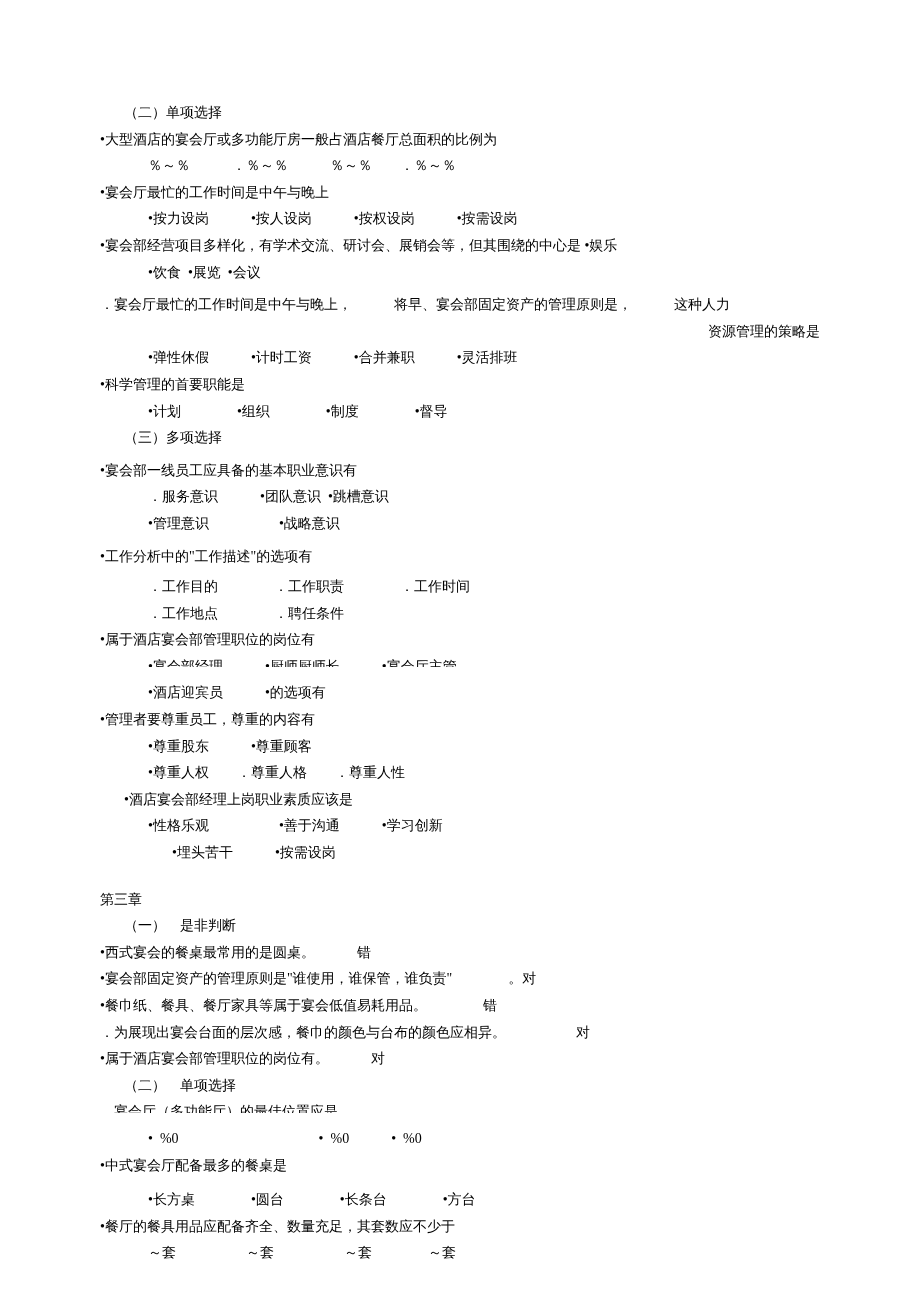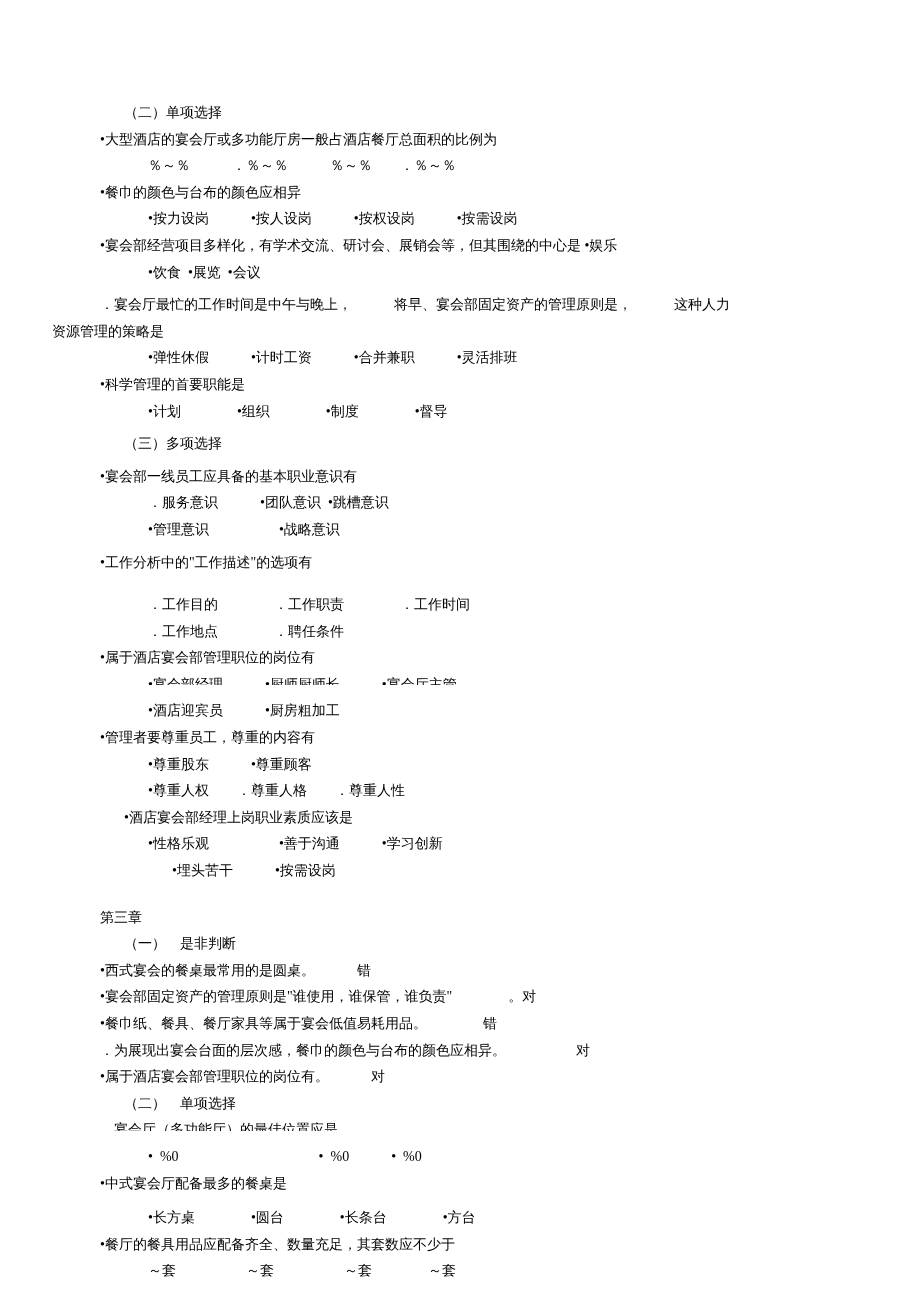--- a/index.html
+++ b/index.html
@@ -11,20 +11,21 @@
     margin: 0;
     padding: 100px 100px 40px 100px;
     width: 920px;
     box-sizing: border-box;
   }
   .content {
     max-width: 720px;
   }
   .outdent {
     margin-left: -48px;
+    text-align: right;
   }
   .indent1 { margin-left: 24px; }
   .indent2 { margin-left: 48px; }
   .indent3 { margin-left: 72px; }
   .row { white-space: pre; }
   .cut-top {
     position: relative;
   }
   .cut-top::before {
     content: "";
@@ -41,49 +42,49 @@
 </head>
 <body>
 
 <div class="content">
 
   <div class="indent1">（二）单项选择</div>
 
   <div>•大型酒店的宴会厅或多功能厅房一般占酒店餐厅总面积的比例为</div>
   <div class="indent2 row">％～％　　　．％～％　　　％～％　　．％～％</div>
 
-  <div>•餐巾的颜色与台布的颜色应相异</div>
+  <div>•宴会厅最忙的工作时间是中午与晚上</div>
   <div class="indent2 row">•按力设岗　　　•按人设岗　　　•按权设岗　　　•按需设岗</div>
 
   <div>•宴会部经营项目多样化，有学术交流、研讨会、展销会等，但其围绕的中心是 •娱乐</div>
   <div class="indent2 row">•饮食  •展览  •会议</div>
 
   <div style="height:6px"></div>
   <div>．宴会厅最忙的工作时间是中午与晚上，　　　将早、宴会部固定资产的管理原则是，　　　这种人力</div>
   <div class="outdent">资源管理的策略是</div>
   <div class="indent2 row">•弹性休假　　　•计时工资　　　•合并兼职　　　•灵活排班</div>
 
   <div>•科学管理的首要职能是</div>
   <div class="indent2 row">•计划　　　　•组织　　　　•制度　　　　•督导</div>
 
-  <div class="indent1" style="margin-top:6px">（三）多项选择</div>
+  <div class="indent1" style="">（三）多项选择</div>
 
   <div style="height:6px"></div>
   <div>•宴会部一线员工应具备的基本职业意识有</div>
   <div class="indent2 row">．服务意识　　　•团队意识  •跳槽意识</div>
   <div class="indent2 row">•管理意识　　　　　•战略意识</div>
 
   <div style="height:6px"></div>
   <div>•工作分析中的"工作描述"的选项有</div>
-  <div class="indent2 row" style="margin-top:16px">．工作目的　　　　．工作职责　　　　．工作时间</div>
+  <div class="indent2 row" style="margin-top:4px">．工作目的　　　　．工作职责　　　　．工作时间</div>
   <div class="indent2 row" style="">．工作地点　　　　．聘任条件</div>
 
   <div>•属于酒店宴会部管理职位的岗位有</div>
   <div class="indent2 row cut-top"><span>•宴会部经理　　　•厨师厨师长　　　•宴会厅主管</span></div>
-  <div class="indent2 row">•酒店迎宾员　　　•厨房粗加工</div>
+  <div class="indent2 row">•酒店迎宾员　　　•的选项有</div>
 
   <div>•管理者要尊重员工，尊重的内容有</div>
   <div class="indent2 row">•尊重股东　　　•尊重顾客</div>
   <div class="indent2 row">•尊重人权　　．尊重人格　　．尊重人性</div>
 
   <div class="indent1">•酒店宴会部经理上岗职业素质应该是</div>
   <div class="indent2 row">•性格乐观　　　　　•善于沟通　　　•学习创新</div>
   <div class="indent3 row">•埋头苦干　　　•按需设岗</div>
 
   <div style="height:20px"></div>

